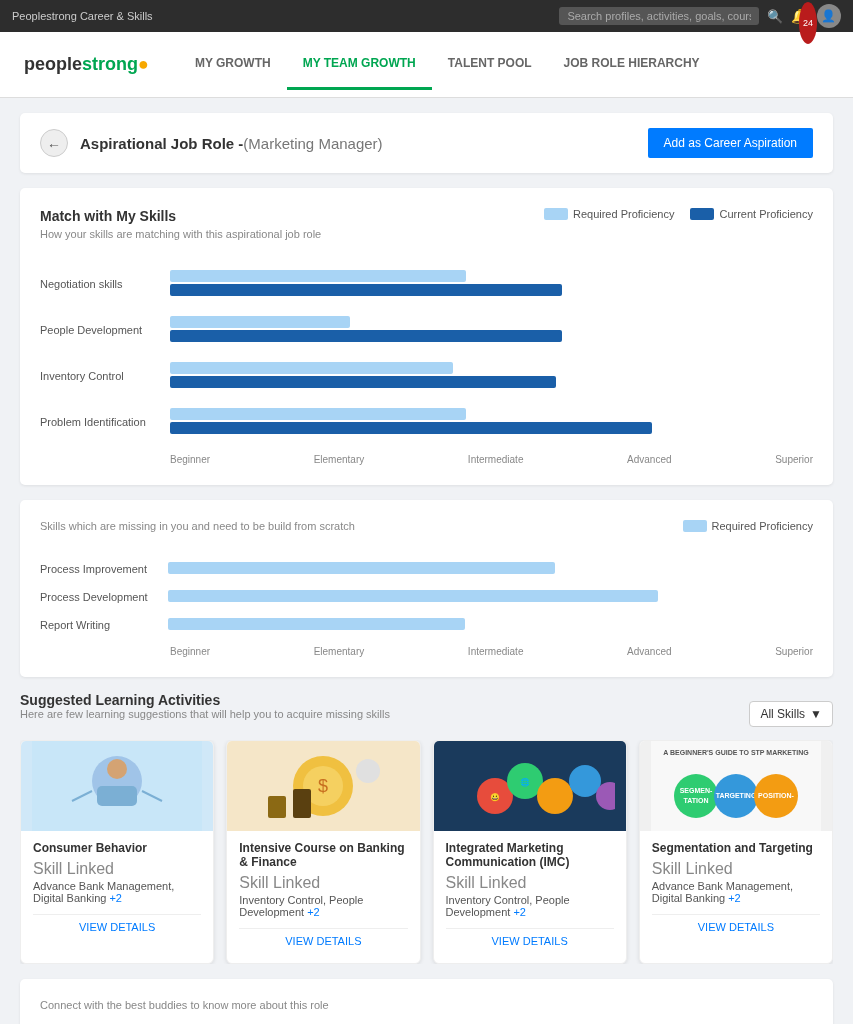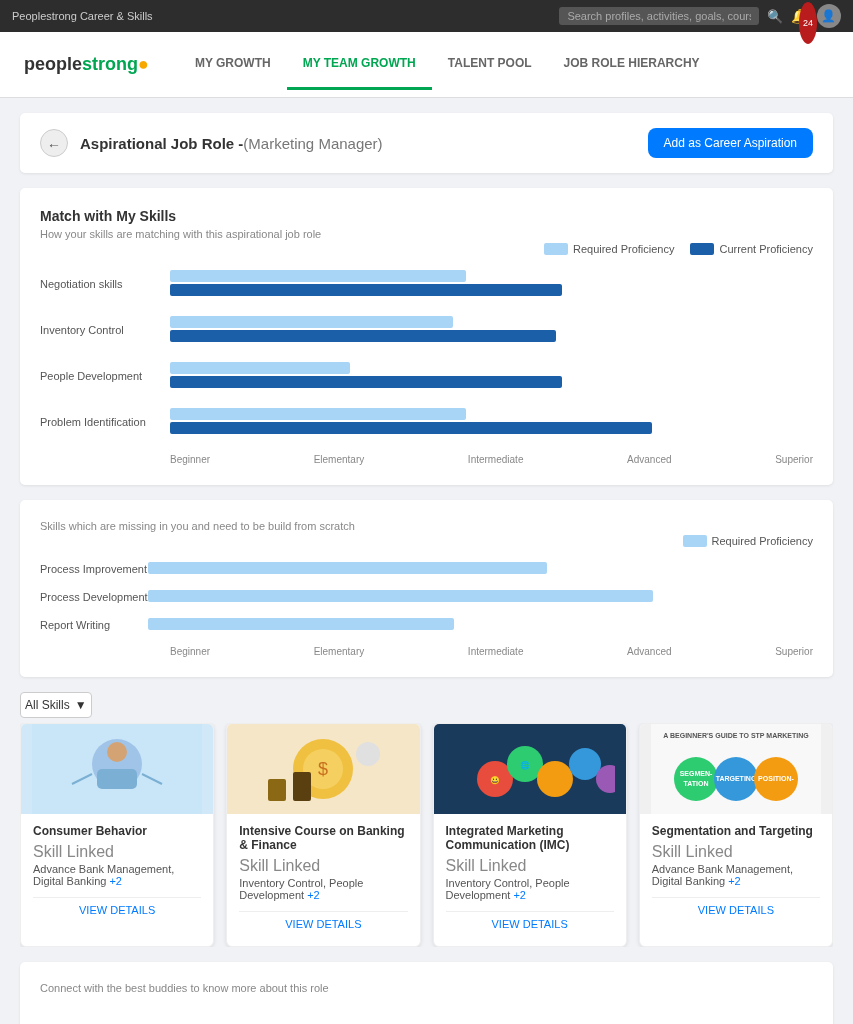--- a/index.html
+++ b/index.html
@@ -28,57 +28,57 @@
 
     
     .main-content { padding: 15px 20px; max-width: 853px; }
 
     
     .page-header { background: white; border-radius: 5px; padding: 15px 20px; display: flex; align-items: center; justify-content: space-between; margin-bottom: 15px; box-shadow: 0 1px 3px rgba(0,0,0,0.08); }
     .back-btn { background: #eee; border: 1px solid #ccc; border-radius: 50%; width: 28px; height: 28px; display: flex; align-items: center; justify-content: center; cursor: pointer; margin-right: 12px; font-size: 14px; color: #555; }
     .page-header-left { display: flex; align-items: center; }
     .page-title { font-size: 15px; font-weight: bold; color: #333; }
     .page-subtitle { font-size: 15px; color: #777; font-weight: normal; }
-    .add-aspiration-btn { background: #007bff; color: white; border: none; border-radius: 8px; padding: 8px 16px; font-size: 12px; cursor: pointer; white-space: nowrap; }
+    .add-aspiration-btn { background: #007bff; color: white; border: none; border-radius: 2px; padding: 8px 16px; font-size: 12px; cursor: pointer; white-space: nowrap; }
 
     
     .card { background: white; border-radius: 5px; padding: 20px; margin-bottom: 15px; box-shadow: 0 1px 3px rgba(0,0,0,0.08); }
     .card-title { font-size: 14px; font-weight: bold; color: #333; margin-bottom: 4px; }
     .card-subtitle { font-size: 11px; color: #888; margin-bottom: 15px; }
 
     
     .legend { display: flex; align-items: center; gap: 16px; }
     .legend-item { display: flex; align-items: center; gap: 5px; font-size: 11px; color: #555; }
     .legend-box { width: 24px; height: 12px; border-radius: 2px; }
     .legend-required { background: #a8d4f5; }
     .legend-current { background: #1a5fa8; }
     .legend-skills { background: #a8d4f5; }
 
     
-    .chart-header { display: flex; justify-content: space-between; align-items: flex-end; margin-bottom: 15px; gap: 40px; }
+    .chart-header { display: flex; justify-content: space-between; align-items: flex-start; margin-bottom: 15px; gap: 40px; }
     .skills-chart { width: 100%; }
     .skill-row { display: flex; align-items: center; margin-bottom: 18px; }
     .skill-label { width: 130px; font-size: 11px; color: #555; flex-shrink: 0; }
     .skill-bars { flex: 1; position: relative; height: 28px; }
     .bar-required { position: absolute; height: 12px; top: 0; left: 0; border-radius: 2px; background: #a8d4f5; }
     .bar-current { position: absolute; height: 12px; top: 14px; left: 0; border-radius: 2px; background: #1a5fa8; }
     .axis { display: flex; justify-content: space-between; margin-top: 8px; padding-left: 130px; }
     .axis-label { font-size: 10px; color: #888; }
 
     
     .acquire-skill-row { display: flex; align-items: center; margin-bottom: 14px; }
-    .acquire-label { width: 108px; font-size: 11px; color: #555; flex-shrink: 0; }
+    .acquire-label { width: 128px; font-size: 11px; color: #555; flex-shrink: 0; }
     .acquire-bars { flex: 1; position: relative; height: 14px; }
     .bar-acquire { position: absolute; height: 12px; top: 0; left: 0; border-radius: 2px; background: #a8d4f5; }
 
     
     .section-header { display: flex; justify-content: space-between; align-items: center; margin-bottom: 5px; }
     .section-title { font-size: 14px; font-weight: bold; color: #333; }
     .section-subtitle { font-size: 11px; color: #888; margin-bottom: 15px; }
-    .filter-dropdown { border: 1px solid #ccc; border-radius: 4px; padding: 5px 4px; font-size: 12px; background: white; cursor: pointer; display: flex; align-items: center; gap: 5px; }
+    .filter-dropdown { border: 1px solid #ccc; border-radius: 4px; padding: 5px 10px; font-size: 12px; background: white; cursor: pointer; display: flex; align-items: center; gap: 5px; }
 
     .learning-cards { display: flex; gap: 12px; flex-wrap: nowrap; overflow-x: auto; }
     .learning-card { background: white; border-radius: 6px; box-shadow: 0 1px 4px rgba(0,0,0,0.1); flex: 1; min-width: 180px; overflow: hidden; border: 1px solid #eee; }
     .learning-card-body { padding: 10px 12px; }
     .learning-card-title { font-size: 12px; font-weight: bold; color: #333; margin-bottom: 5px; }
     .skill-linked-label { font-size: 16px; color: #888; margin-bottom: 2px; }
     .skill-linked-value { font-size: 11px; color: #555; margin-bottom: 10px; }
     .skill-tag-blue { color: #007bff; font-size: 11px; }
     .view-details-btn { color: #007bff; font-size: 11px; font-weight: normal; text-align: center; display: block; padding: 6px 0; border-top: 1px solid #eee; cursor: pointer; text-decoration: none; }
 
@@ -159,31 +159,31 @@
     <div class="skills-chart" id="match-skills-chart">
 
     <div class="skill-row">
       <div class="skill-label">Negotiation skills</div>
       <div class="skill-bars">
         <div class="bar-required" style="width:46%"></div>
         <div class="bar-current" style="width:61%"></div>
       </div>
     </div>
         <div class="skill-row">
+      <div class="skill-label">People Development</div>
+      <div class="skill-bars">
+        <div class="bar-required" style="width:28%"></div>
+        <div class="bar-current" style="width:61%"></div>
+      </div>
+    </div>
+        <div class="skill-row">
       <div class="skill-label">Inventory Control</div>
       <div class="skill-bars">
         <div class="bar-required" style="width:44%"></div>
         <div class="bar-current" style="width:60%"></div>
-      </div>
-    </div>
-        <div class="skill-row">
-      <div class="skill-label">People Development</div>
-      <div class="skill-bars">
-        <div class="bar-required" style="width:28%"></div>
-        <div class="bar-current" style="width:61%"></div>
       </div>
     </div>
         <div class="skill-row">
       <div class="skill-label">Problem Identification</div>
       <div class="skill-bars">
         <div class="bar-required" style="width:46%"></div>
         <div class="bar-current" style="width:75%"></div>
       </div>
     </div>
       </div>
@@ -234,20 +234,24 @@
       <span class="axis-label">Beginner</span>
       <span class="axis-label">Elementary</span>
       <span class="axis-label">Intermediate</span>
       <span class="axis-label">Advanced</span>
       <span class="axis-label">Superior</span>
     </div>
   </div>
 
   <div>
     <div class="section-header">
+      <div>
+        <div class="section-title">Suggested Learning Activities</div>
+        <div class="section-subtitle">Here are few learning suggestions that will help you to acquire missing skills</div>
+      </div>
       <div class="filter-dropdown">
         <span>All Skills</span>
         <span>▼</span>
       </div>
     </div>
 
     <div class="learning-cards">
 
       <div class="learning-card">
         <div class="img-placeholder img-cb" style="height:90px;">

